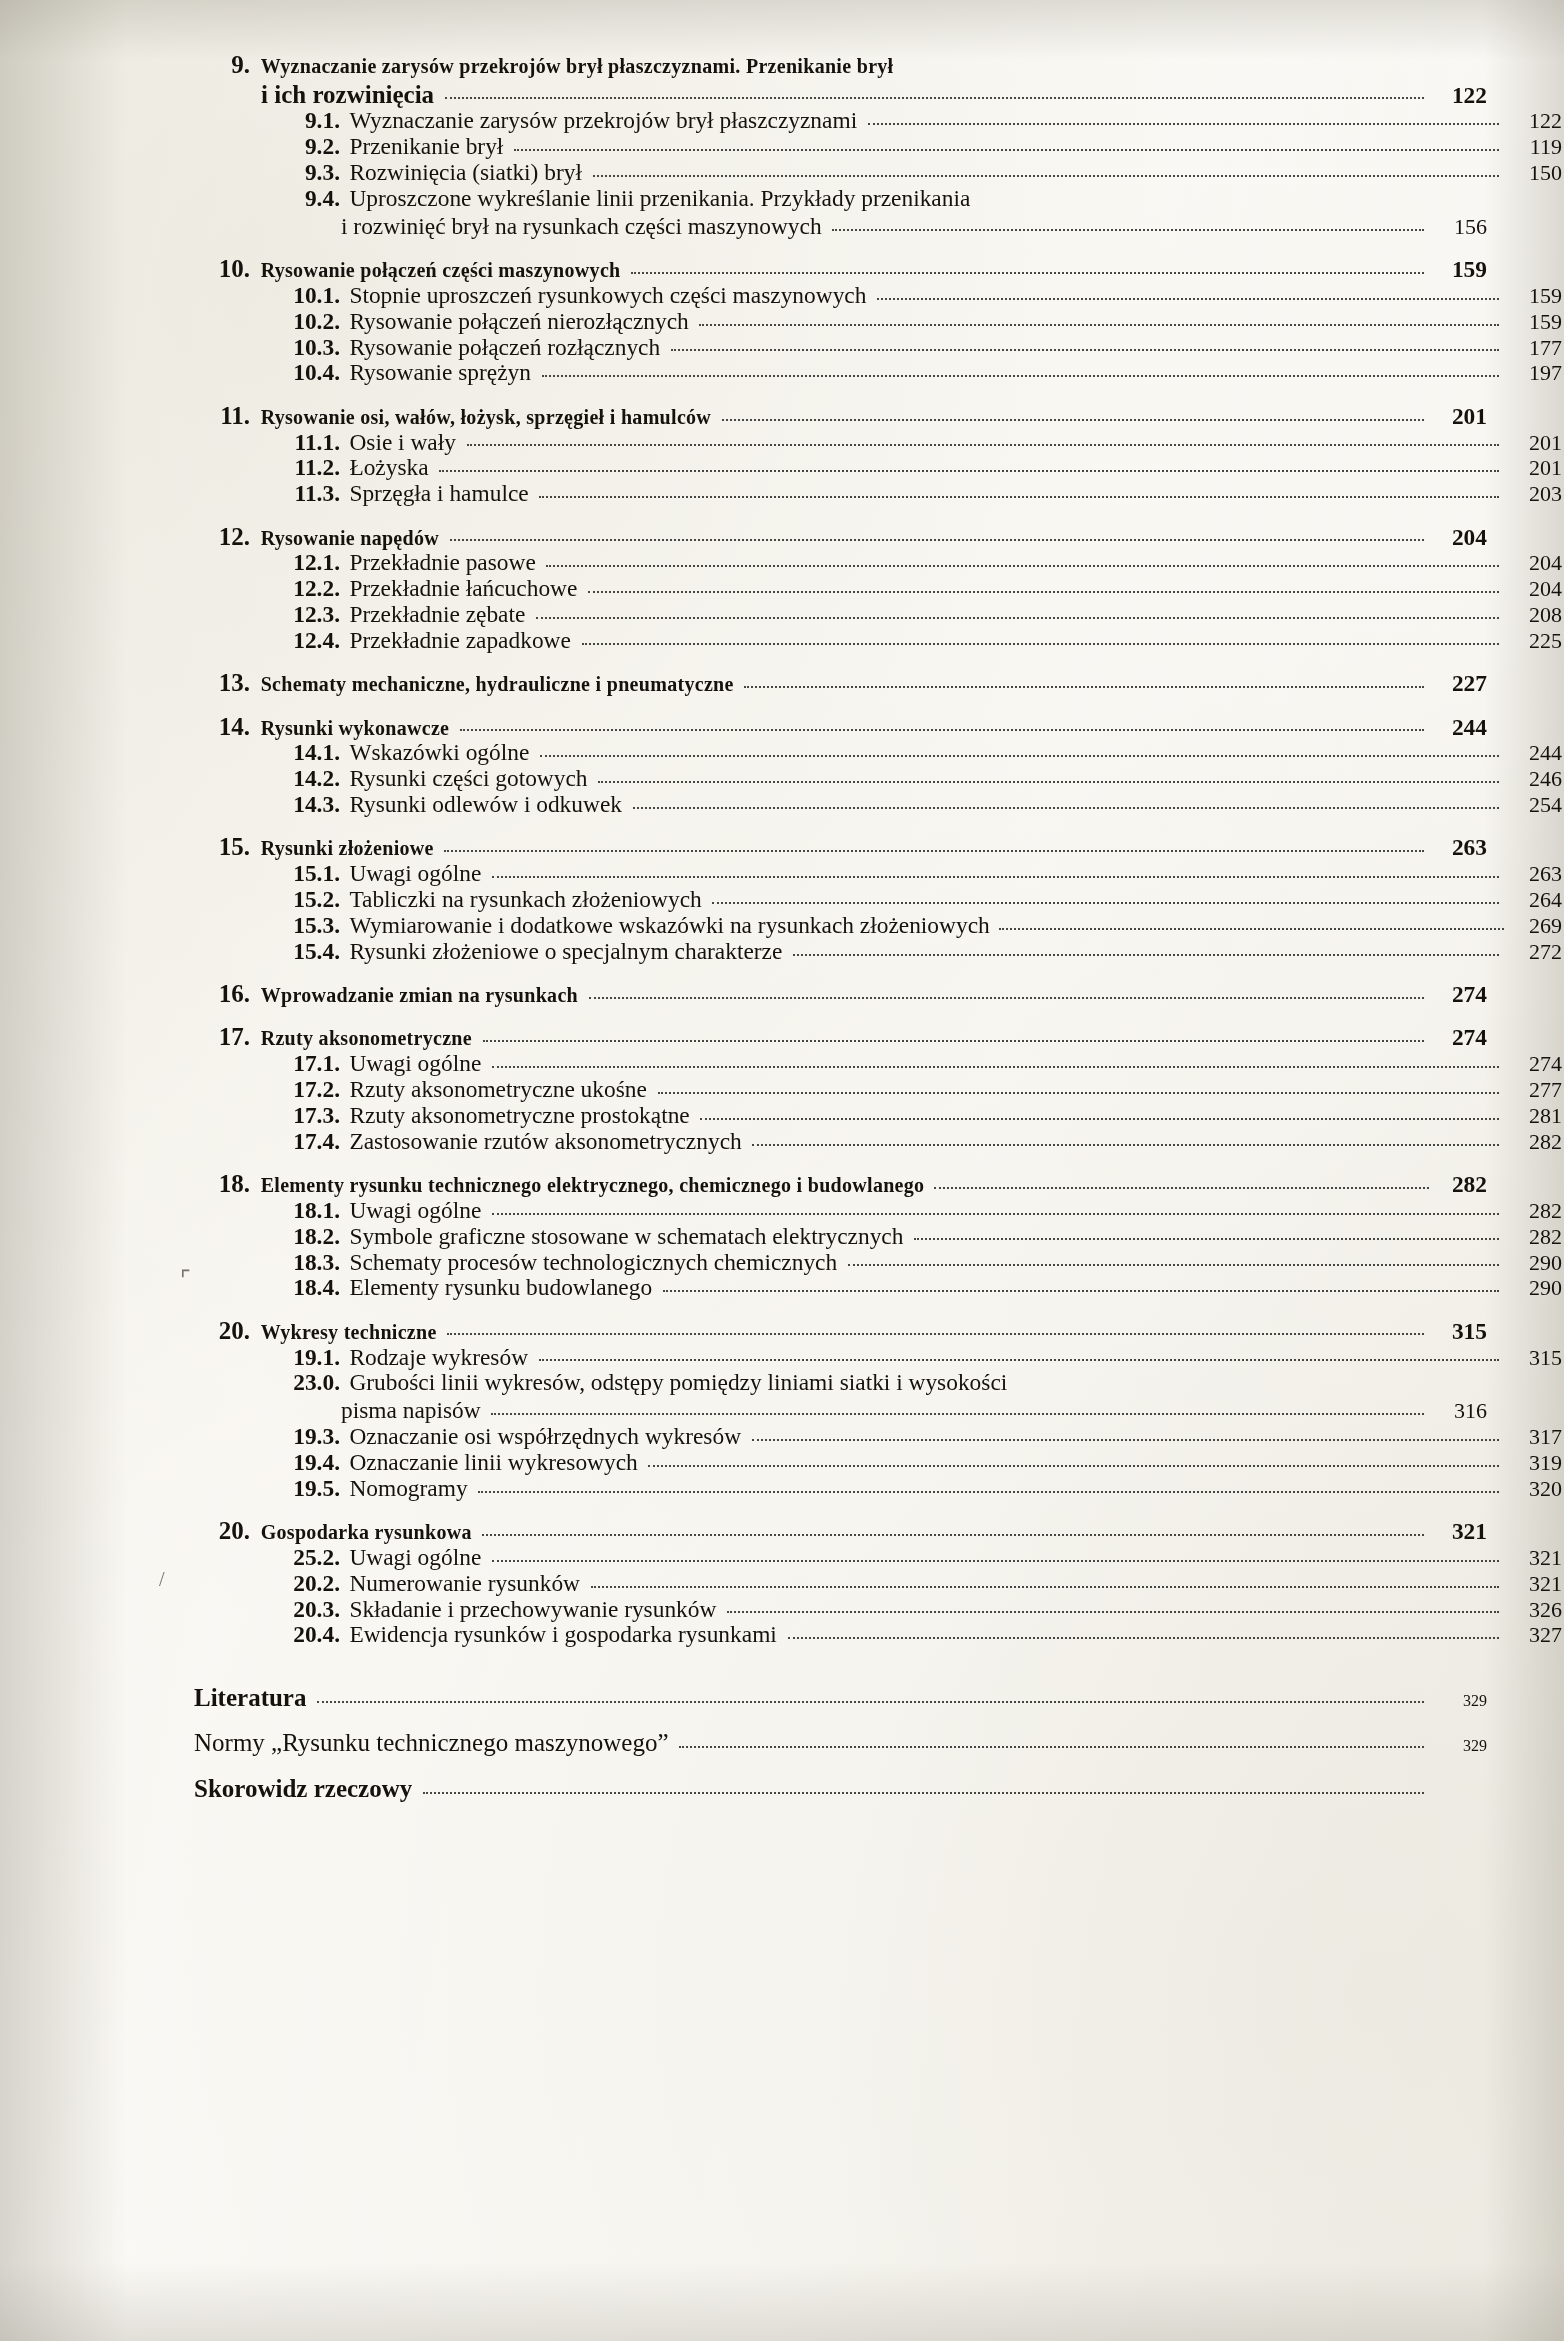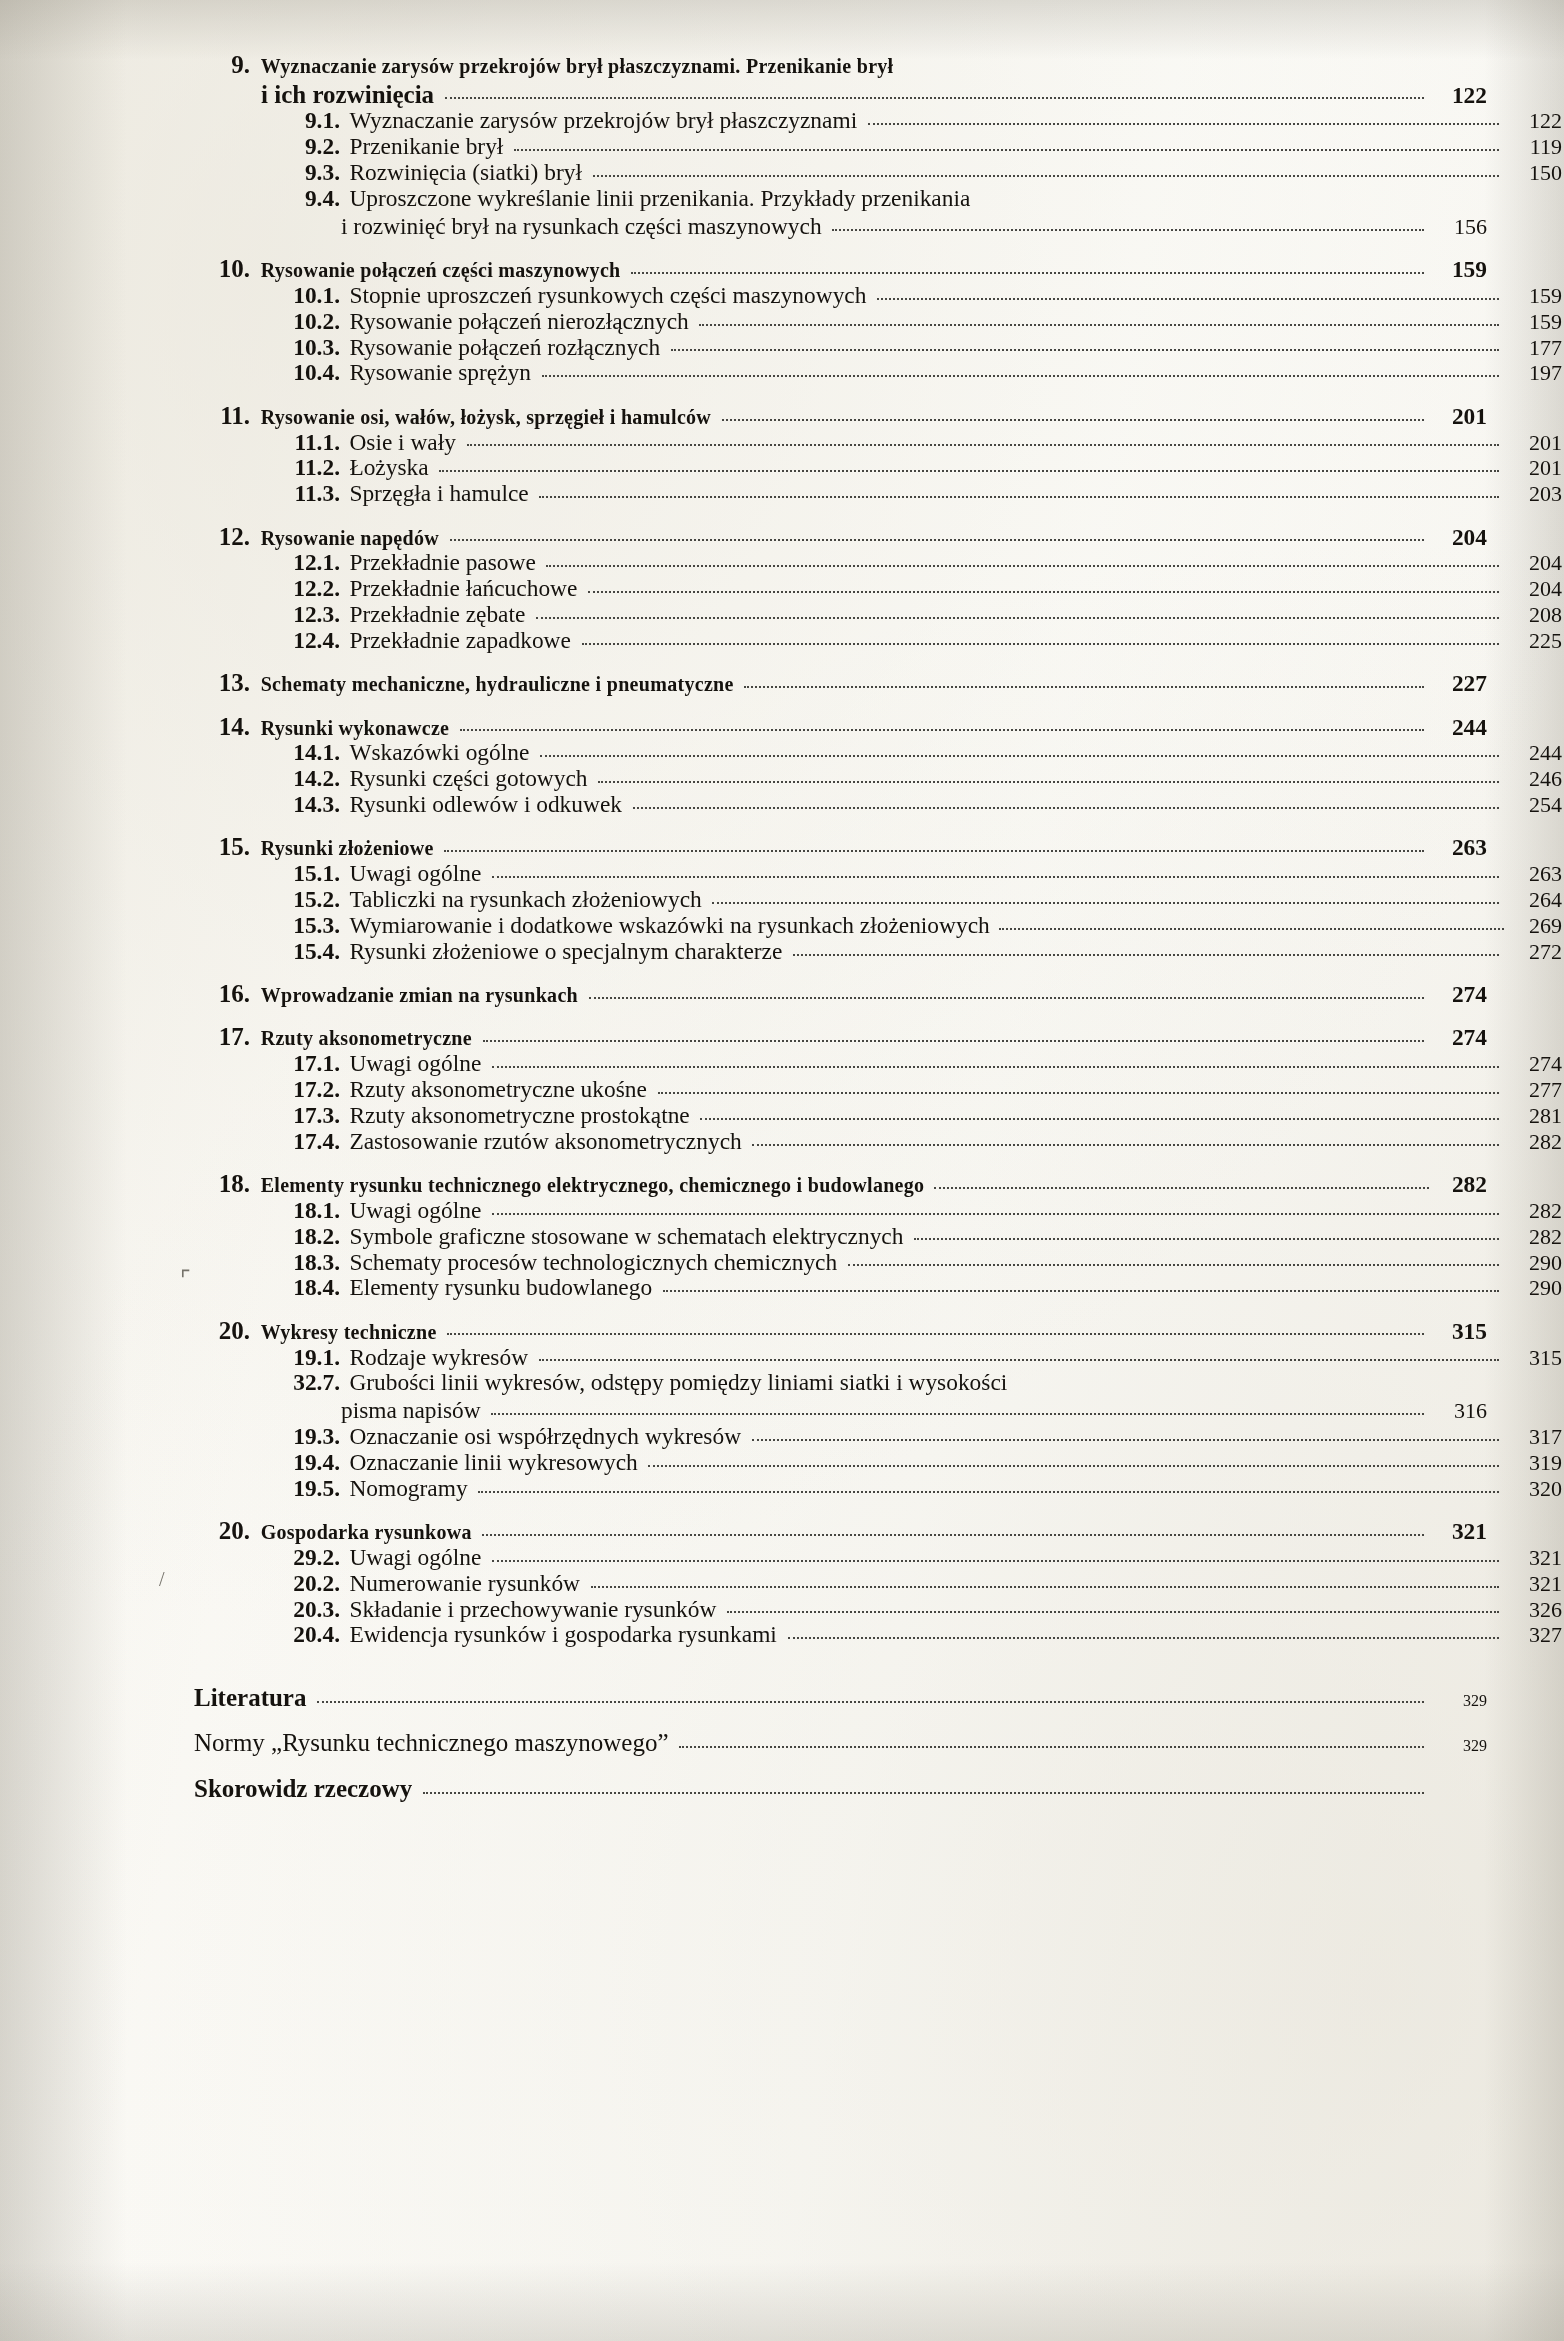--- a/index.html
+++ b/index.html
@@ -481,21 +481,21 @@
       <span class="leader"></span>
       <span class="page-no">315</span>
     </div>
     <div class="row lvl2">
       <span class="num">19.1.</span>
       <span class="title">Rodzaje wykresów</span>
       <span class="leader"></span>
       <span class="page-no">315</span>
     </div>
     <div class="row lvl2">
-      <span class="num">32.7.</span>
+      <span class="num">23.0.</span>
       <span class="title">Grubości linii wykresów, odstępy pomiędzy liniami siatki i wysokości</span>
     </div>
     <div class="cont">
       <span class="spacer2"></span>
       <span class="title">pisma napisów</span>
       <span class="leader"></span>
       <span class="page-no" style="font-size:22px;">316</span>
     </div>
     <div class="row lvl2">
       <span class="num">19.3.</span>
@@ -520,21 +520,21 @@
   <div class="gap"></div>
 
   <div class="group">
     <div class="row lvl1">
       <span class="num">20.</span>
       <span class="title">Gospodarka rysunkowa</span>
       <span class="leader"></span>
       <span class="page-no">321</span>
     </div>
     <div class="row lvl2">
-      <span class="num">29.2.</span>
+      <span class="num">25.2.</span>
       <span class="title">Uwagi ogólne</span>
       <span class="leader"></span>
       <span class="page-no">321</span>
     </div>
     <div class="row lvl2">
       <span class="num">20.2.</span>
       <span class="title">Numerowanie rysunków</span>
       <span class="leader"></span>
       <span class="page-no">321</span>
     </div>

